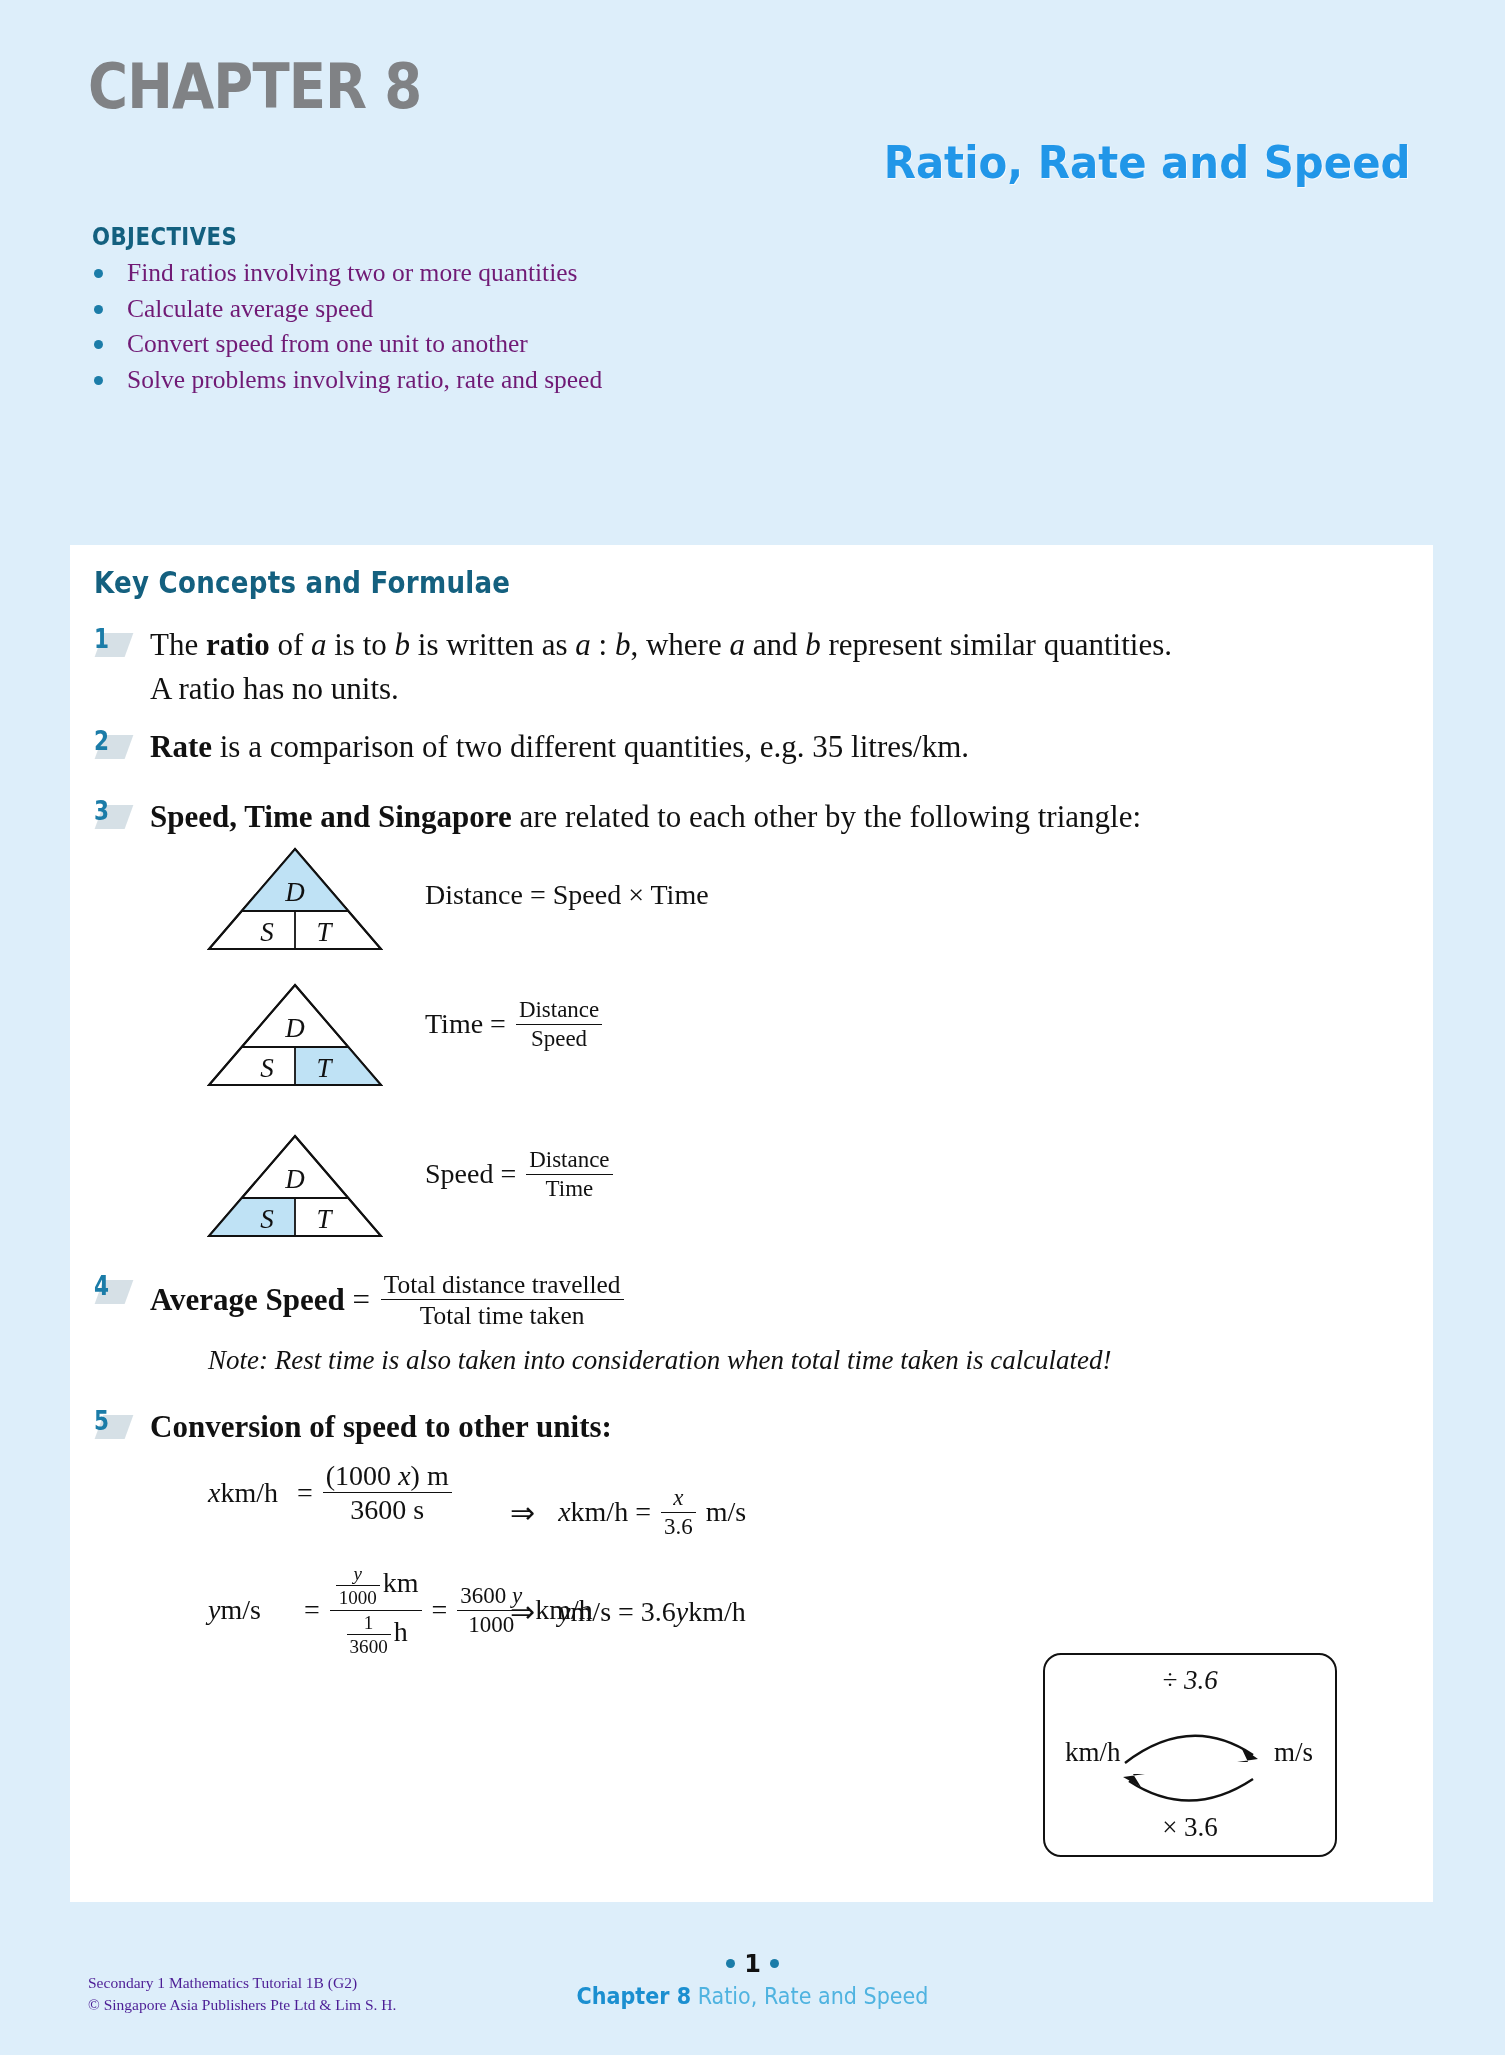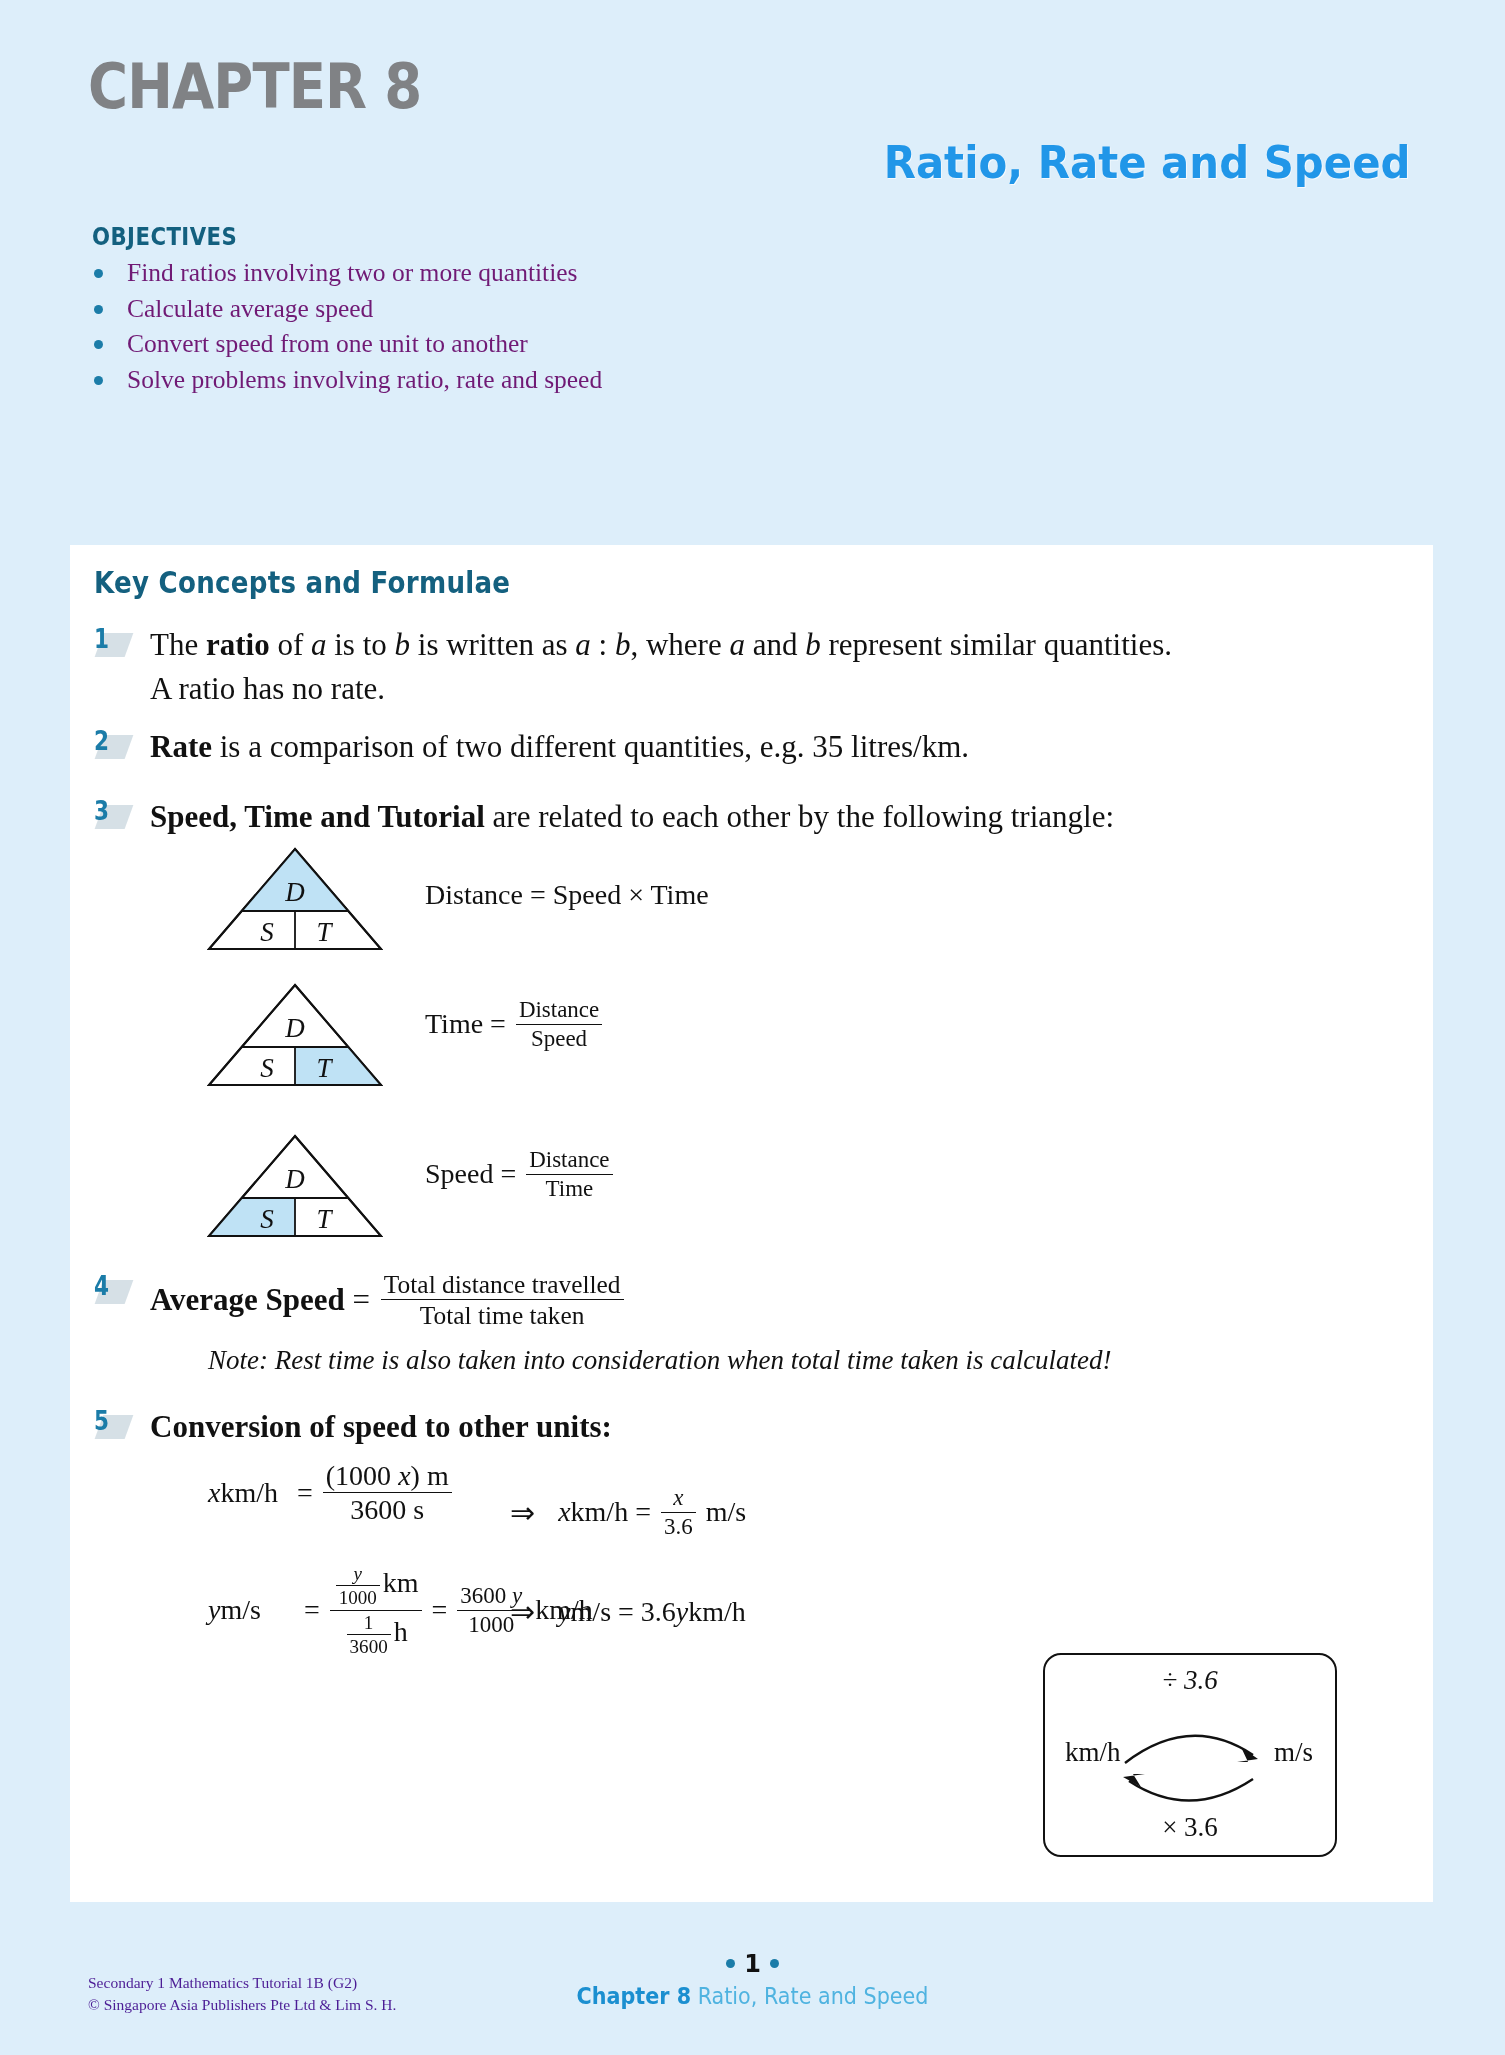--- a/index.html
+++ b/index.html
@@ -284,41 +284,41 @@
     <div class="panel-title">Key Concepts and Formulae</div>
 
     <div class="item" style="top:78px;">
       <div class="marker">
         <span class="shadow"></span>
         <span class="num">1</span>
       </div>
       <div class="item-body">
         <span>The </span><span class="mb">ratio</span><span> of </span><span class="mi">a</span><span> is to </span><span class="mi">b</span><span> is written as </span><span class="mi">a</span><span> : </span><span class="mi">b</span><span>, where </span><span class="mi">a</span><span> and </span><span class="mi">b</span><span> represent similar quantities.</span>
         <br>
-        <span>A ratio has no rate.</span>
+        <span>A ratio has no units.</span>
       </div>
     </div>
 
     <div class="item" style="top:180px;">
       <div class="marker">
         <span class="shadow"></span>
         <span class="num">2</span>
       </div>
       <div class="item-body">
         <span class="mb">Rate</span><span> is a comparison of two different quantities, e.g. 35 litres/km.</span>
       </div>
     </div>
 
     <div class="item" style="top:250px;">
       <div class="marker">
         <span class="shadow"></span>
         <span class="num">3</span>
       </div>
       <div class="item-body">
-        <span class="mb">Speed, Time and Tutorial</span><span> are related to each other by the following triangle:</span>
+        <span class="mb">Speed, Time and Singapore</span><span> are related to each other by the following triangle:</span>
       </div>
     </div>
 
     <div class="tri-wrap" style="left:135px; top:300px;">
       <svg class="tri-svg" width="180" height="108" viewBox="0 0 180 108">
         <polygon points="90,4 176,104 4,104" fill="#ffffff" stroke="#111" stroke-width="2"></polygon>
         <polygon points="90,4 143.5,66 36.5,66" fill="#bfe2f5" stroke="none"></polygon>
         <polygon points="90,4 176,104 4,104" fill="none" stroke="#111" stroke-width="2"></polygon>
         <line x1="36.5" y1="66" x2="143.5" y2="66" stroke="#111" stroke-width="1.8"></line>
         <line x1="90" y1="66" x2="90" y2="104" stroke="#111" stroke-width="1.8"></line>

